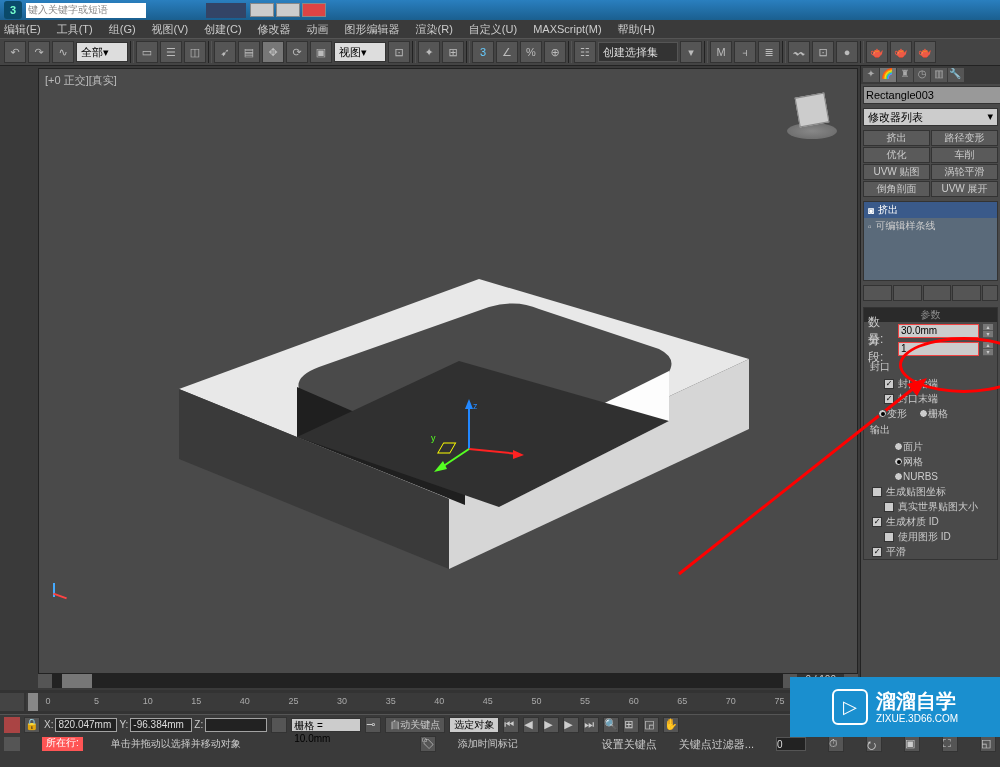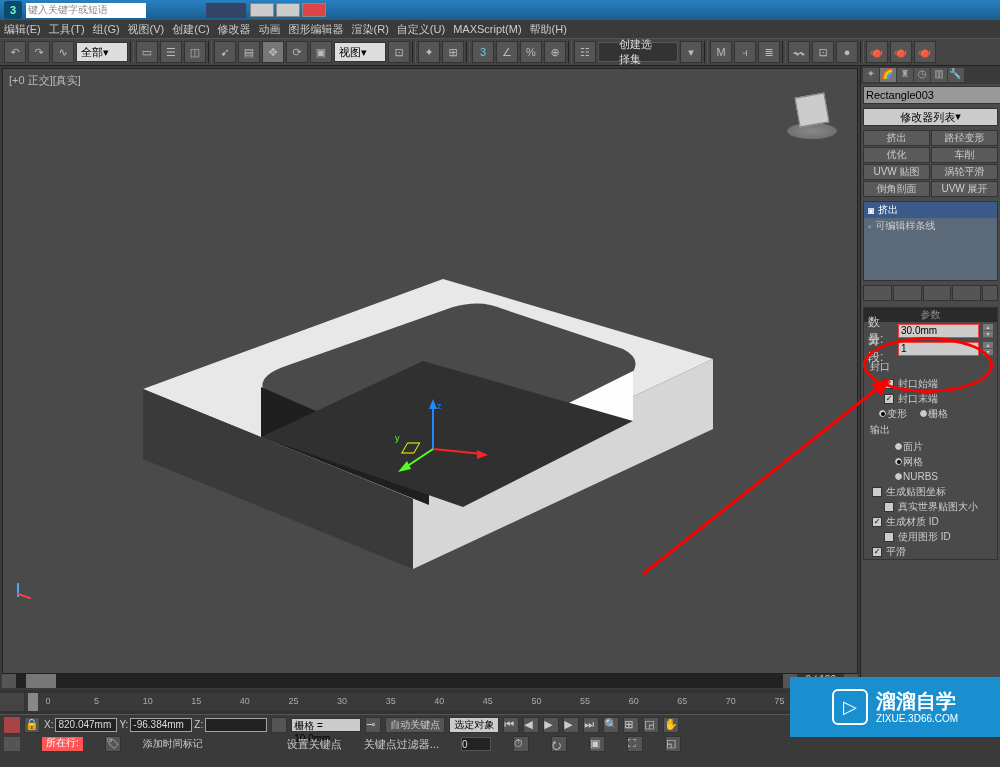--- a/index.html
+++ b/index.html
@@ -4,30 +4,30 @@
 <style>
 * { margin: 0; padding: 0; box-sizing: border-box; font-family: "Microsoft YaHei", Arial, sans-serif; }
 html, body { width: 1000px; height: 767px; overflow: hidden; background: #3a3a3a; color: #ccc; font-size: 11px; }
 .titlebar { height: 20px; background: linear-gradient(#2a7fbf, #1a5f8f); display: flex; align-items: center; color: #fff; }
 .titlebar .logo { width: 18px; height: 18px; margin: 0 4px; background: #0a4a6a; border-radius: 3px; display: flex; align-items: center; justify-content: center; font-weight: bold; color: #7fc; }
 .titlebar .title-text { flex: 1; text-align: center; font-size: 11px; }
 .titlebar .search-box { width: 120px; height: 15px; background: #fff; margin-right: 60px; font-size: 10px; color: #888; padding: 0 2px; }
 .titlebar .win-icons { width: 40px; height: 15px; background: #346; margin-right: 4px; }
 .titlebar .win-btns { display: flex; gap: 2px; margin-right: 4px; }
 .titlebar .win-btns div { width: 24px; height: 14px; background: #ccc; border: 1px solid #888; }
-.menubar { height: 18px; background: #3a3a3a; display: flex; align-items: center; padding: 0 4px; gap: 8px; color: #ccc; }
+.menubar { height: 18px; background: #3a3a3a; display: flex; align-items: center; padding: 0 4px; gap: 16px; color: #ccc; }
 .menubar span { cursor: default; }
 .toolbar1, .toolbar2 { height: 28px; background: #444; display: flex; align-items: center; padding: 0 4px; gap: 2px; border-top: 1px solid #555; border-bottom: 1px solid #222; }
 .tbtn { width: 22px; height: 22px; background: #555; border: 1px solid #333; display: flex; align-items: center; justify-content: center; font-size: 11px; color: #bbb; }
 .tbtn.active { background: #777; }
 .tdrop { height: 20px; background: #ddd; color: #000; font-size: 11px; padding: 0 4px; display: flex; align-items: center; border: 1px solid #333; }
-.tinput { height: 20px; background: #333; color: #ddd; font-size: 11px; padding: 0 20px; display: flex; align-items: center; border: 1px solid #555; }
+.tinput { height: 20px; background: #333; color: #ddd; font-size: 11px; padding: 0 4px; display: flex; align-items: center; border: 1px solid #555; }
 .tsep { width: 4px; height: 22px; border-left: 1px solid #222; border-right: 1px solid #555; }
 .main-area { display: flex; height: 624px; }
-.viewport-wrap { flex: 1; display: flex; flex-direction: column; background: #3a3a3a; padding: 2px; }
+.viewport-wrap { flex: 1; display: flex; flex-direction: column; background: #3a3a3a; padding: 2px; margin-left: 36px; }
 .viewport { flex: 1; background: #4a4a4a; border: 1px solid #222; position: relative; }
 .vp-label { position: absolute; top: 4px; left: 6px; color: #bbb; font-size: 11px; }
 .vp-cube { position: absolute; top: 20px; right: 20px; width: 50px; height: 50px; }
 .vp-cube .disk { position: absolute; bottom: 0; left: 0; width: 50px; height: 16px; background: radial-gradient(#888,#666); border-radius: 50%; }
 .vp-cube .cube { position: absolute; top: 6px; left: 10px; width: 30px; height: 30px; background: #ccc; border: 1px solid #888; transform: rotate(-10deg); }
 .vp-axes { position: absolute; bottom: 60px; left: 10px; width: 30px; height: 30px; }
 .vp-axes .az { position: absolute; width: 2px; height: 14px; background: #4af; left: 4px; top: 0; }
 .vp-axes .ax { position: absolute; width: 14px; height: 2px; background: #f44; left: 4px; top: 12px; transform: rotate(20deg); }
 .model { position: absolute; top: 180px; left: 130px; width: 590px; height: 330px; }
 .model svg { width: 100%; height: 100%; }
@@ -35,21 +35,21 @@
 .hscroll { height: 14px; background: #333; display: flex; }
 .hscroll .track { flex: 1; background: #222; position: relative; }
 .hscroll .thumb { position: absolute; left: 10px; top: 0; height: 14px; width: 30px; background: #777; }
 .hscroll .label { padding: 0 8px; color: #ccc; font-size: 10px; }
 .side { width: 140px; background: #4a4a4a; border-left: 1px solid #222; display: flex; flex-direction: column; }
 .side-tabs { height: 18px; background: #3a3a3a; display: flex; align-items: center; gap: 1px; padding: 0 2px; }
 .side-tabs .st { width: 16px; height: 14px; background: #555; font-size: 10px; text-align: center; color: #aaa; }
 .side-tabs .st.active { background: #777; }
 .side .name-row { height: 18px; display: flex; margin: 2px; }
 .side .name-row input { flex: 1; background: #999; border: 1px solid #333; font-size: 11px; padding: 0 2px; color: #000;}
-.side .mod-drop { height: 18px; margin: 2px; background: #ccc; color: #000; font-size: 11px; padding: 1px 4px; border: 1px solid #333; display: flex; justify-content: center; }
+.side .mod-drop { height: 18px; margin: 2px; background: #ccc; color: #000; font-size: 11px; padding: 1px 4px; border: 1px solid #333; display: flex; justify-content: space-between; }
 .side .btn-grid { display: grid; grid-template-columns: 1fr 1fr; gap: 1px; margin: 2px; }
 .side .btn-grid .gb { height: 16px; background: #5a5a5a; border: 1px solid #333; text-align: center; font-size: 10px; line-height: 14px; }
 .side .mod-stack { height: 80px; margin: 2px; background: #5a6a7a; border: 1px solid #333; font-size: 10px; }
 .side .mod-stack .msrow { height: 16px; padding: 1px 4px; display:flex; align-items:center; gap:4px;}
 .side .mod-stack .msrow.sel { background: #3a5a8a; color:#fff;}
 .side .mod-tools { height: 18px; margin: 2px; display: flex; gap: 1px; }
 .side .mod-tools .mt { flex: 1; height: 16px; background: #555; border: 1px solid #333; }
 .side .mod-tools .mt:last-child { flex: 0 0 16px; }
 .side .rollout { margin: 2px; background: #4a4a4a; border: 1px solid #333; }
 .side .roll-head-dark { height: 14px; background: #2a2a2a; text-align: center; font-size: 10px; line-height: 14px; color:#888;}
@@ -390,20 +390,21 @@
   <div class="sbtn">⏭</div>
   <div class="sbtn">🔍</div>
   <div class="sbtn">⊞</div>
   <div class="sbtn">◲</div>
   <div class="sbtn">✋</div>
 </div>
 
 <div class="bottom2">
   <div style="width:16px;height:14px;background:#555"></div>
   <div class="macro-btn">所在行:</div>
+  <div class="hint">单击并拖动以选择并移动对象</div>
   <div class="sbtn">🏷</div>
   <span style="font-size:10px">添加时间标记</span>
   <div style="width:40px"></div>
   <div class="key-btn">设置关键点</div>
   <div class="key-btn">关键点过滤器...</div>
   <input style="width: 30px; height: 14px; background: rgb(34, 34, 34); color: rgb(221, 221, 221); border: 1px solid rgb(85, 85, 85); font-size: 10px;" value="0">
   <div class="sbtn">⏱</div>
   <div class="sbtn">⭮</div>
   <div class="sbtn">▣</div>
   <div class="sbtn">⛶</div>

